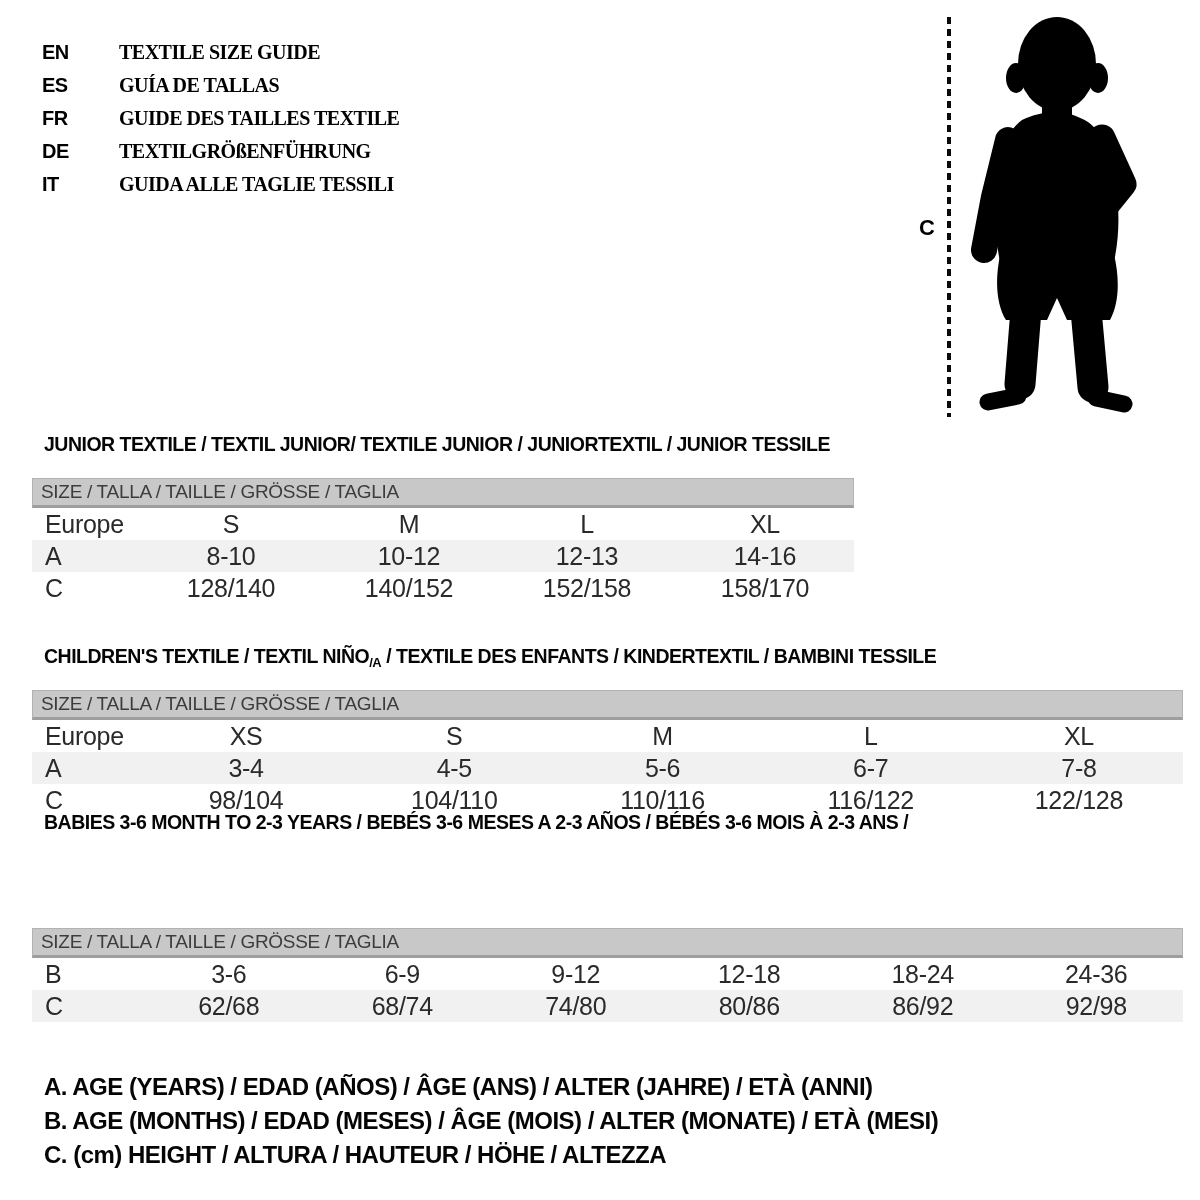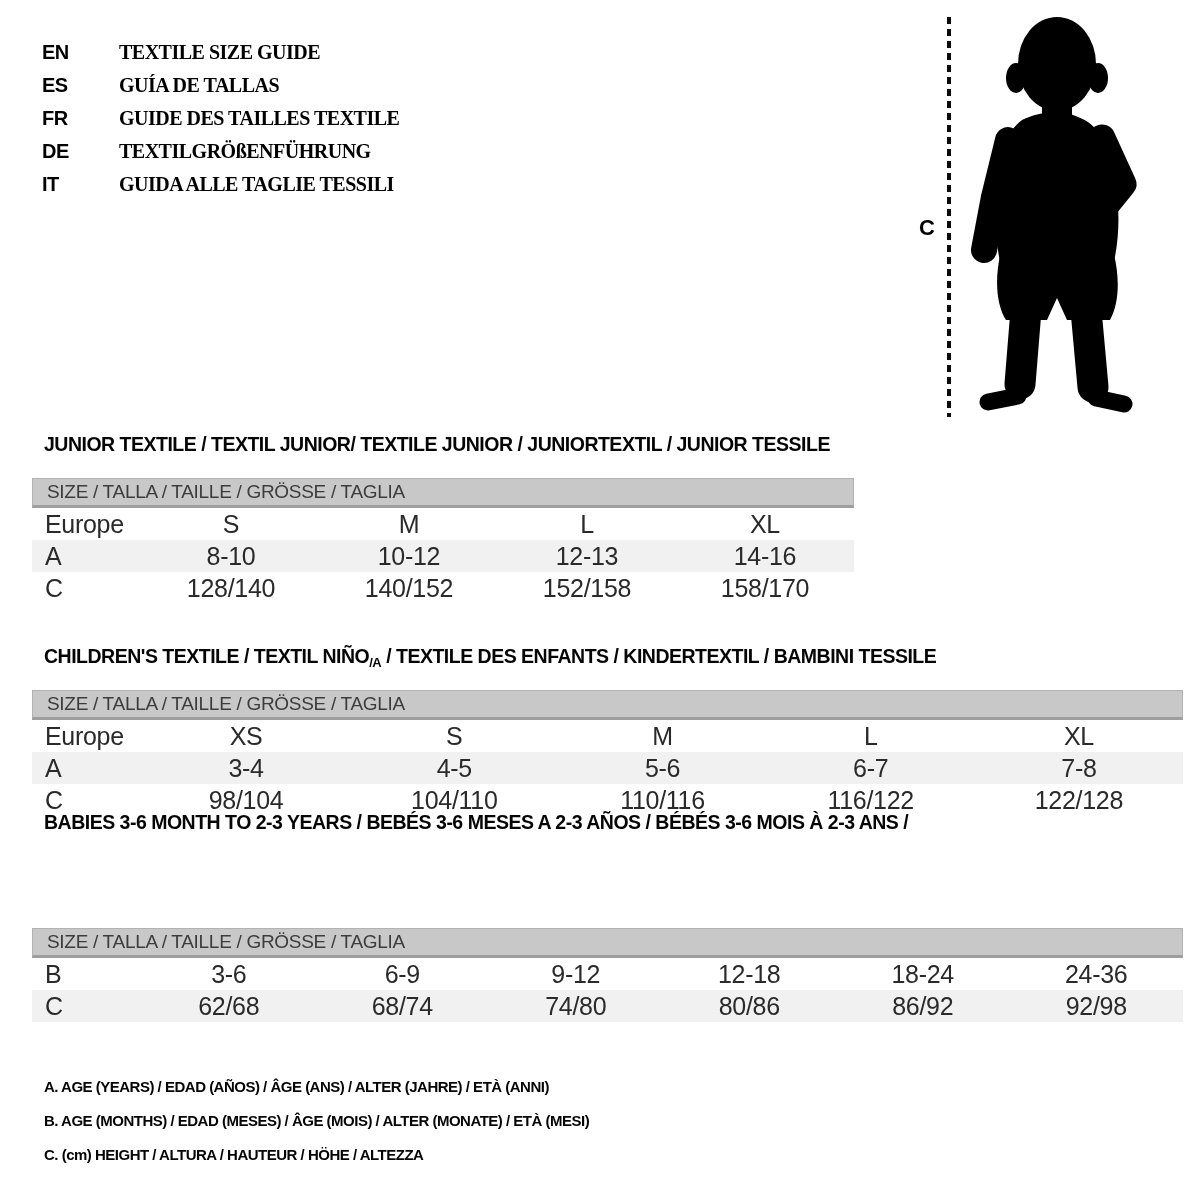--- a/index.html
+++ b/index.html
@@ -29,30 +29,30 @@
   .title-children{top:645px;}
   .title-babies{top:807px;line-height:31px;}
   
   .size-table{position:absolute;left:32px;}
   .t1{top:478px;width:822px;}
   .t2{top:690px;width:1151px;}
   .t3{top:928px;width:1151px;}
   .size-head{
     box-sizing:border-box;height:30px;background:#c8c8c8;
     border:1px solid #b2b2b2;border-bottom:3px solid #9e9e9e;
-    display:flex;align-items:center;padding-left:14px;
+    display:flex;align-items:center;padding-left:8px;
     font-size:19px;color:#3c3c3c;letter-spacing:-0.3px;
   }
   .trow{display:flex;align-items:center;height:32px;font-size:25px;color:#2a2a2a;letter-spacing:-0.3px;}
   .trow.shaded{background:#f1f1f1;}
   .tlabel{width:110px;padding-left:13px;box-sizing:border-box;}
   .tcell{flex:1;text-align:center;}
   
   .footnotes{position:absolute;left:44px;top:1070px;}
-  .footnote{font-weight:700;font-size:15px;letter-spacing:-0.5px;line-height:34px;white-space:nowrap;color:#050505;}
+  .footnote{font-weight:700;font-size:24px;letter-spacing:-0.5px;line-height:34px;white-space:nowrap;color:#050505;}
 </style>
 </head>
 <body>
 
 <div class="page">
 
   <div class="lang-list">
     <div class="lang-row">
       <span class="lang-code">EN</span>
       <span class="lang-title">TEXTILE SIZE GUIDE</span>

